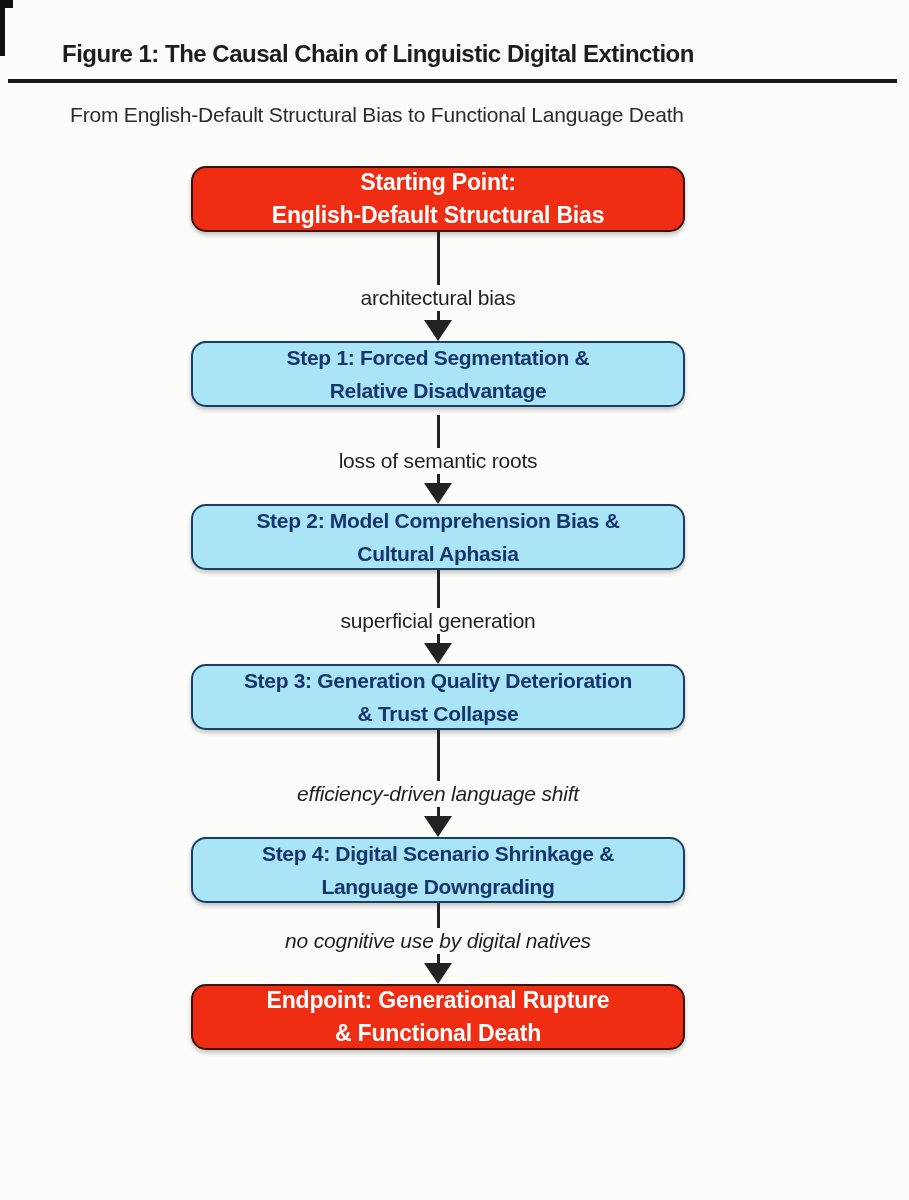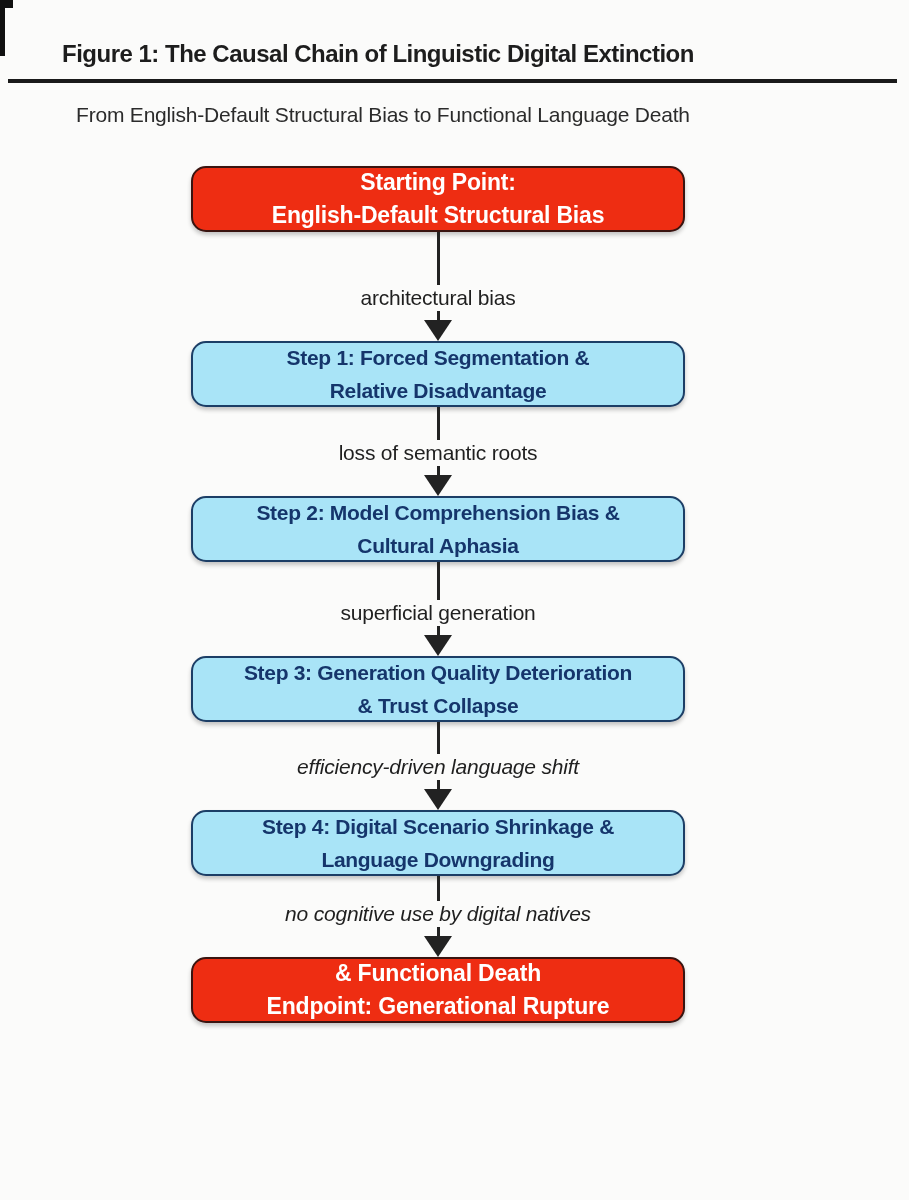--- a/index.html
+++ b/index.html
@@ -22,21 +22,21 @@
   .figure-title {
     position: absolute; left: 62px; top: 40px;
     font-size: 24px; font-weight: bold; letter-spacing: -0.5px;
     color: #1d1d1d; white-space: nowrap;
   }
   .title-rule {
     position: absolute; left: 8px; top: 79px;
     width: 889px; height: 4px; background: #1a1a1a;
   }
   .figure-subtitle {
-    position: absolute; left: 76px; top: 103px;
+    position: absolute; left: 70px; top: 103px;
     font-size: 21px; letter-spacing: -0.2px;
     color: #2b2b2b; white-space: nowrap;
   }
   .flow {
     position: absolute; left: 191px; top: 166px; width: 494px;
     display: flex; flex-direction: column; align-items: stretch;
   }
   .node {
     box-sizing: border-box;
     height: 66px; width: 100%;
@@ -56,23 +56,23 @@
   .node.blue {
     background: var(--blue-fill, #a9e4f7);
     border: 2px solid var(--blue-border, #1c3e66);
     color: var(--navy, #15356b);
     font-size: 21px; font-weight: bold; letter-spacing: -0.3px;
   }
   .connector {
     display: flex; flex-direction: column; align-items: center;
   }
   .connector.c1 { height: 109px; }
-  .connector.c2 { height: 89px; }
+  .connector.c2 { height: 89px; margin-top: 8px; }
   .connector.c3 { height: 94px; }
-  .connector.c4 { height: 88px; }
+  .connector.c4 { height: 107px; }
   .connector.c5 { height: 81px; }
   .vline { width: 3px; background: var(--ink, #222); }
   .vline.grow { flex: 1 1 auto; }
   .vline.tail { height: 9px; flex: 0 0 auto; }
   .edge-label {
     flex: 0 0 auto;
     font-size: 21px; color: #1f1f1f;
     padding: 1px 6px; white-space: nowrap;
     letter-spacing: -0.2px;
   }
@@ -151,17 +151,17 @@
   </div>
 
   <div class="connector c5 it">
     <div class="vline grow"></div>
     <div class="edge-label">no cognitive use by digital natives</div>
     <div class="vline tail"></div>
     <div class="arrowhead"></div>
   </div>
 
   <div class="node red">
+    <div class="node-line">Endpoint: Generational Rupture</div>
     <div class="node-line">&amp; Functional Death</div>
-    <div class="node-line">Endpoint: Generational Rupture</div>
   </div>
 
 </div>
 
 </body></html>

